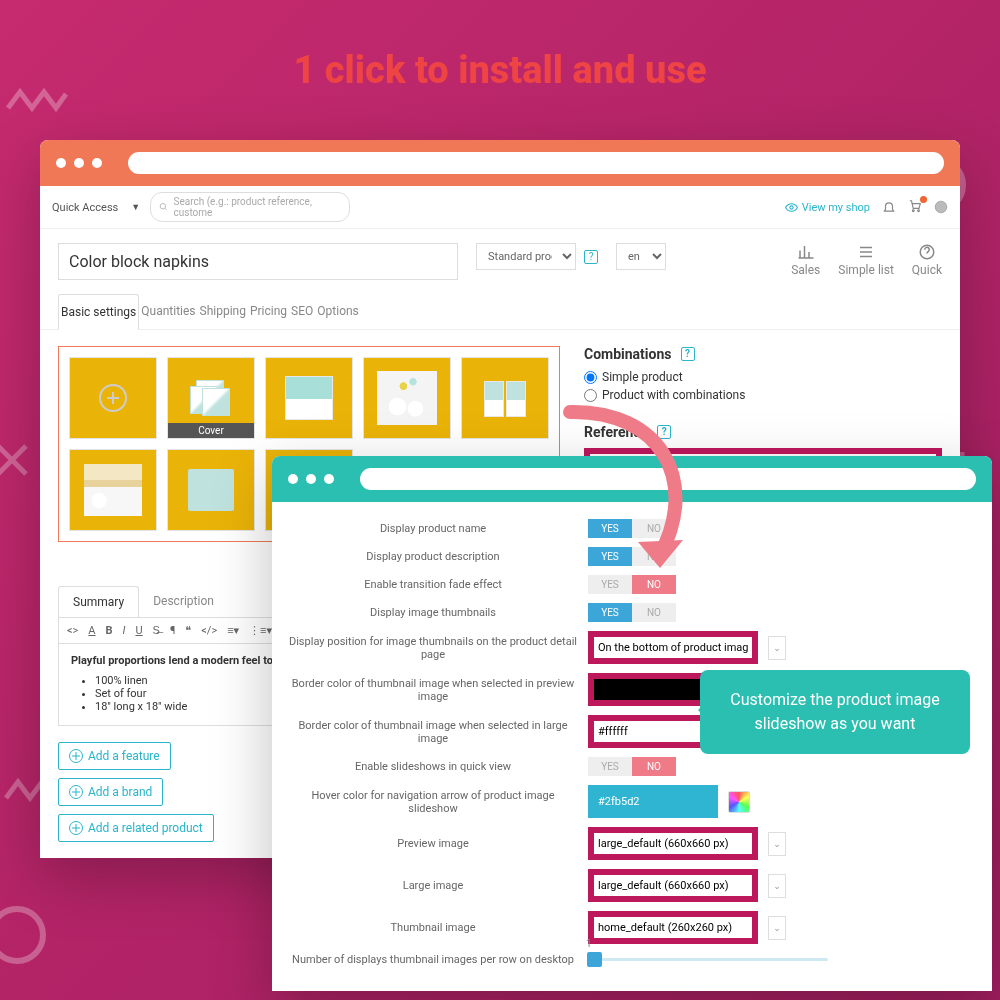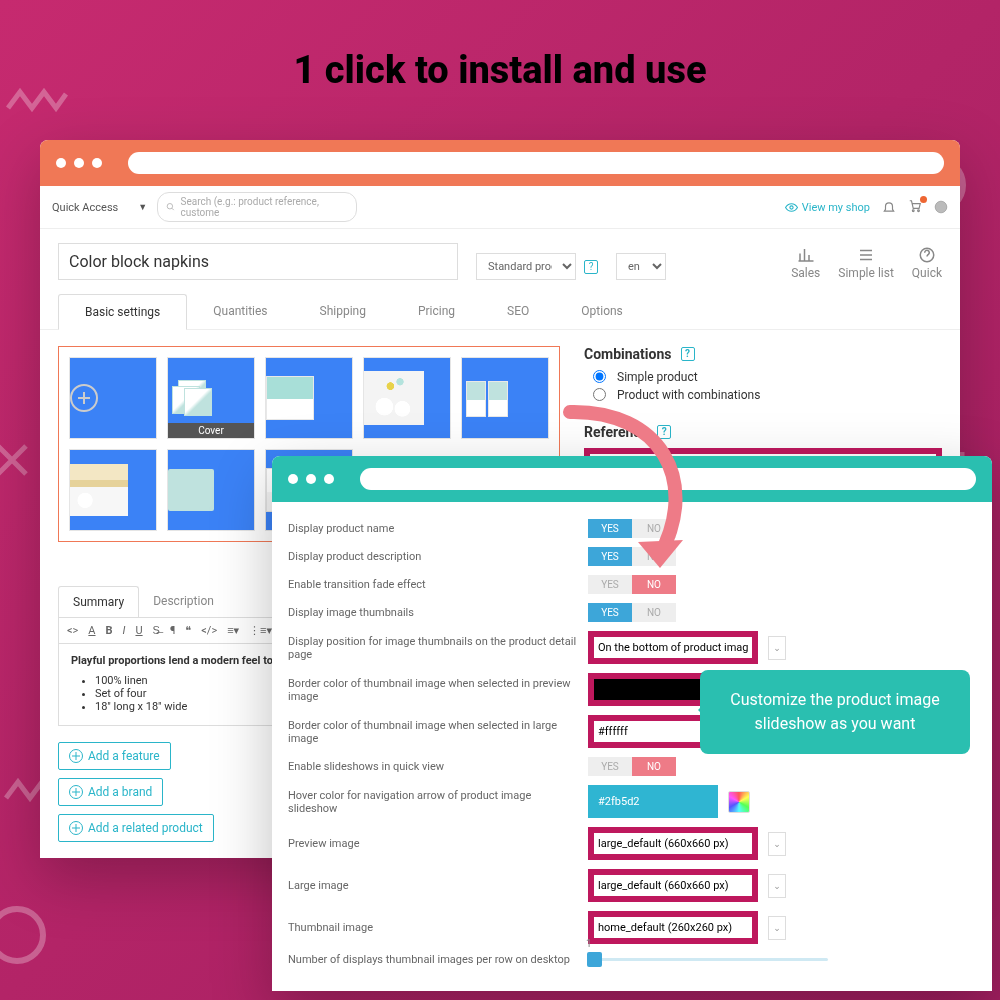--- a/index.html
+++ b/index.html
@@ -1,55 +1,55 @@
 <!DOCTYPE html>
 <html><head>
 <meta charset="utf-8">
 <style>
 *{box-sizing:border-box;margin:0;padding:0;font-family:-apple-system,BlinkMacSystemFont,"Segoe UI",Roboto,Arial,sans-serif}
 body{width:1000px;height:1000px;overflow:hidden;background:linear-gradient(135deg,#c62a6f 0%,#a01e5f 100%);position:relative}
 .deco{position:absolute;opacity:.28;pointer-events:none}
 .deco svg{display:block}
-.hero{text-align:center;color:#000000;padding:48px 40px 30px}
+.hero{text-align:center;color:#ef4444;padding:48px 40px 30px}
 .hero h1{font-size:38px;font-weight:800;margin-bottom:18px}
 .hero p{font-size:18px;font-weight:400;opacity:.95}
 .windows{position:relative;margin:0 40px}
 .win{background:#fff;border-radius:8px 8px 0 0;box-shadow:0 20px 60px rgba(0,0,0,.25);overflow:hidden}
 .win.orange{position:relative}
 .win.teal{position:absolute;left:232px;top:316px;width:720px;z-index:5}
 .titlebar{display:flex;align-items:center;gap:8px;padding:12px 16px}
 .titlebar.orange{background:#f07856}
 .titlebar.teal{background:#2abfb0}
 .dot{width:10px;height:10px;border-radius:50%;background:#fff}
 .urlbar{flex:1;height:22px;background:#fff;border-radius:11px;margin-left:18px}
 .topbar{display:flex;align-items:center;padding:6px 12px;font-size:11px;color:#555;border-bottom:1px solid #eee}
-.qa{display:flex;align-items:center;gap:20px}
+.qa{display:flex;align-items:center;gap:13px}
 .caret{font-size:9px}
 .search{flex:0 0 200px;margin-left:10px;border:1px solid #ddd;border-radius:12px;padding:3px 8px;display:flex;align-items:center;gap:5px;color:#aaa;font-size:10px}
 .search svg{width:10px;height:10px}
 .topbar .sp{flex:1}
 .view{color:#2ab5c9;display:flex;align-items:center;gap:4px}
 .icnbtn{width:14px;height:14px;stroke:#888;margin-left:12px}
 .cart-badge{position:relative}
 .cart-badge::after{content:"";position:absolute;top:-3px;right:-5px;width:7px;height:7px;background:#e63;border-radius:50%}
-.head2{display:flex;align-items:flex-end;padding:14px 18px;gap:18px}
+.head2{display:flex;align-items:flex-start;padding:14px 18px;gap:18px}
 .prodname{flex:0 0 400px;border:1px solid #ddd;padding:8px 10px;font-size:16px;color:#333}
 .sel{border:1px solid #ddd;padding:5px 7px;font-size:11px;color:#666;background:#fff}
 .sel.sm{width:100px}
 .sel.xs{width:50px}
 .qmark{display:inline-block;width:14px;height:14px;border:1px solid #2ab5c9;color:#2ab5c9;font-size:10px;text-align:center;line-height:12px;border-radius:2px;margin-left:4px}
 .mini-icons{margin-left:auto;display:flex;gap:18px;text-align:center}
 .mini-icons>div{font-size:12px;color:#888}
 .mini-icons svg{width:18px;height:18px;display:block;margin:0 auto 2px}
 .tabs{display:flex;padding:0 18px;border-bottom:1px solid #eee;font-size:12px}
-.tab{padding:10px 26px;color:#888;cursor:pointer}
+.tab{padding:10px 2px;color:#888;cursor:pointer}
 .tab.active{background:#fff;border:1px solid #ddd;border-bottom:1px solid #fff;margin-bottom:-1px;color:#333;border-radius:3px 3px 0 0}
 .body2{display:flex;padding:16px 18px;gap:24px}
 .gallery{border:1px solid #f07856;padding:10px;display:grid;grid-template-columns:repeat(5,88px);grid-auto-rows:82px;gap:10px;flex:0 0 auto}
-.thumb{border:1px solid #e5e5e5;display:flex;align-items:center;position:relative;background:#3b82f6}
+.thumb{border:1px solid #e5e5e5;display:flex;align-items:center;justify-content:center;position:relative;background:#eab308}
 .add-circle{width:28px;height:28px;border:2px solid #ccc;border-radius:50%;position:relative}
 .add-circle::before,.add-circle::after{content:"";position:absolute;background:#ccc}
 .add-circle::before{left:50%;top:6px;bottom:6px;width:2px;transform:translateX(-50%)}
 .add-circle::after{top:50%;left:6px;right:6px;height:2px;transform:translateY(-50%)}
 .cover{position:absolute;bottom:0;left:0;right:0;background:#555;color:#fff;font-size:10px;text-align:center;padding:2px}
 .nap1{width:50px;height:40px;position:relative}
 .nap1 span{position:absolute;width:28px;height:28px;border:1px solid #bfe2de;background:linear-gradient(135deg,#fff 45%,#bfe2de 55%)}
 .nap1 span:nth-child(1){left:10px;top:2px}
 .nap1 span:nth-child(2){left:4px;top:8px}
 .nap1 span:nth-child(3){left:16px;top:10px}
@@ -57,41 +57,41 @@
 .nap3{width:60px;height:54px;background:radial-gradient(circle at 44% 28%,#e8d24a 0 7%,transparent 8%),radial-gradient(circle at 60% 20%,#b4e3dd 0 6%,transparent 7%),radial-gradient(circle at 34% 66%,#fff 0 16%,transparent 17%),radial-gradient(circle at 64% 70%,#fff 0 14%,transparent 15%),#f4f4f4}
 .nap4{width:50px;height:42px;position:relative}
 .nap4::before,.nap4::after{content:"";position:absolute;width:18px;height:34px;top:4px;background:linear-gradient(180deg,#bfe2de 52%,#fff 52%);border:1px solid #e8e8e8}
 .nap4::before{left:4px}.nap4::after{right:4px}
 .nap5{width:58px;height:52px;background:radial-gradient(circle at 26% 70%,#fff 0 13%,transparent 14%),linear-gradient(180deg,#f3e7c4 30%,#e6d29a 31% 44%,transparent 45%),#f7f7f7}
 .nap6{width:46px;height:42px;background:#bfe2de;border-radius:2px}
 .nap7{width:48px;height:44px;border:1px solid #e2e2e2;background:linear-gradient(180deg,#fff 0 55%,#f5f5f5 56%);position:relative}
 .nap7::after{content:"";position:absolute;inset:6px 8px;border:1px solid #eaeaea}
 .side{flex:1;font-size:12px;color:#333}
 .side h4{font-size:14px;margin-bottom:8px;display:flex;align-items:center;gap:5px}
-.radio{display:flex;align-items:flex-start;gap:11px;margin:4px 9px;font-size:12px}
+.radio{display:flex;align-items:flex-end;gap:5px;margin:4px 0;font-size:12px}
 .radio input{margin:0}
 .editor{margin:28px 18px 0}
 .etabs{display:flex;font-size:12px}
 .etab{padding:8px 14px;color:#888}
 .etab.active{border:1px solid #ddd;border-bottom:none;color:#333;border-radius:3px 3px 0 0}
 .toolbar{border:1px solid #ddd;padding:6px 8px;font-size:11px;color:#666;display:flex;gap:10px;align-items:center}
 .toolbar span{cursor:pointer}
 .ebody{border:1px solid #ddd;border-top:none;padding:10px 12px;font-size:11px;color:#333}
 .ebody ul{margin:7px 0 2px 24px}
 .addbtns{margin:16px 18px;display:flex;flex-direction:column;gap:8px;align-items:flex-start}
 .addbtn{border:1px solid #2ab5c9;color:#2ab5c9;font-size:12px;padding:6px 10px;border-radius:2px;display:flex;align-items:center;gap:5px}
 .plus{width:14px;height:14px;border:1px solid #2ab5c9;border-radius:50%;position:relative}
 .plus::before,.plus::after{content:"";position:absolute;background:#2ab5c9}
 .plus::before{left:50%;top:2px;bottom:2px;width:1px;transform:translateX(-50%)}
 .plus::after{top:50%;left:2px;right:2px;height:1px;transform:translateY(-50%)}
 .config{padding:8px 16px 16px;min-height:440px}
 .config-h{font-size:10px;color:#888;padding:6px 2px;border-bottom:1px solid #eee;display:flex;align-items:center;gap:6px}
 .gear{width:10px;height:10px}
 .row{display:flex;align-items:center;gap:10px;margin:9px 0;font-size:11px}
-.row .lbl{flex:0 0 290px;text-align:left;color:#666}
+.row .lbl{flex:0 0 290px;text-align:center;color:#666}
 .toggle{display:flex;font-size:10px}
 .toggle div{width:44px;text-align:center;padding:4px 0;background:#eee;color:#aaa}
 .toggle .yes.on{background:#3da6d9;color:#fff}
 .toggle .no.on{background:#ee7b87;color:#fff}
 .txtfield{border:6px solid #be185d;padding:4px 4px;font-size:11px;width:130px}
 .txtfield.lg{width:170px}
 .txtfield.black{background:#000;color:#000}
 .txtfield.teal{background:#2fb5d2;color:#fff;border-color:#2fb5d2}
 .dd{border:1px solid #ddd;width:18px;height:24px;display:flex;align-items:center;justify-content:center;color:#999;font-size:9px}
 .colorpick{width:22px;height:22px;border:1px solid #ddd;border-radius:2px;background:conic-gradient(#f55,#ff5,#5f5,#5ff,#55f,#f5f,#f55)}

